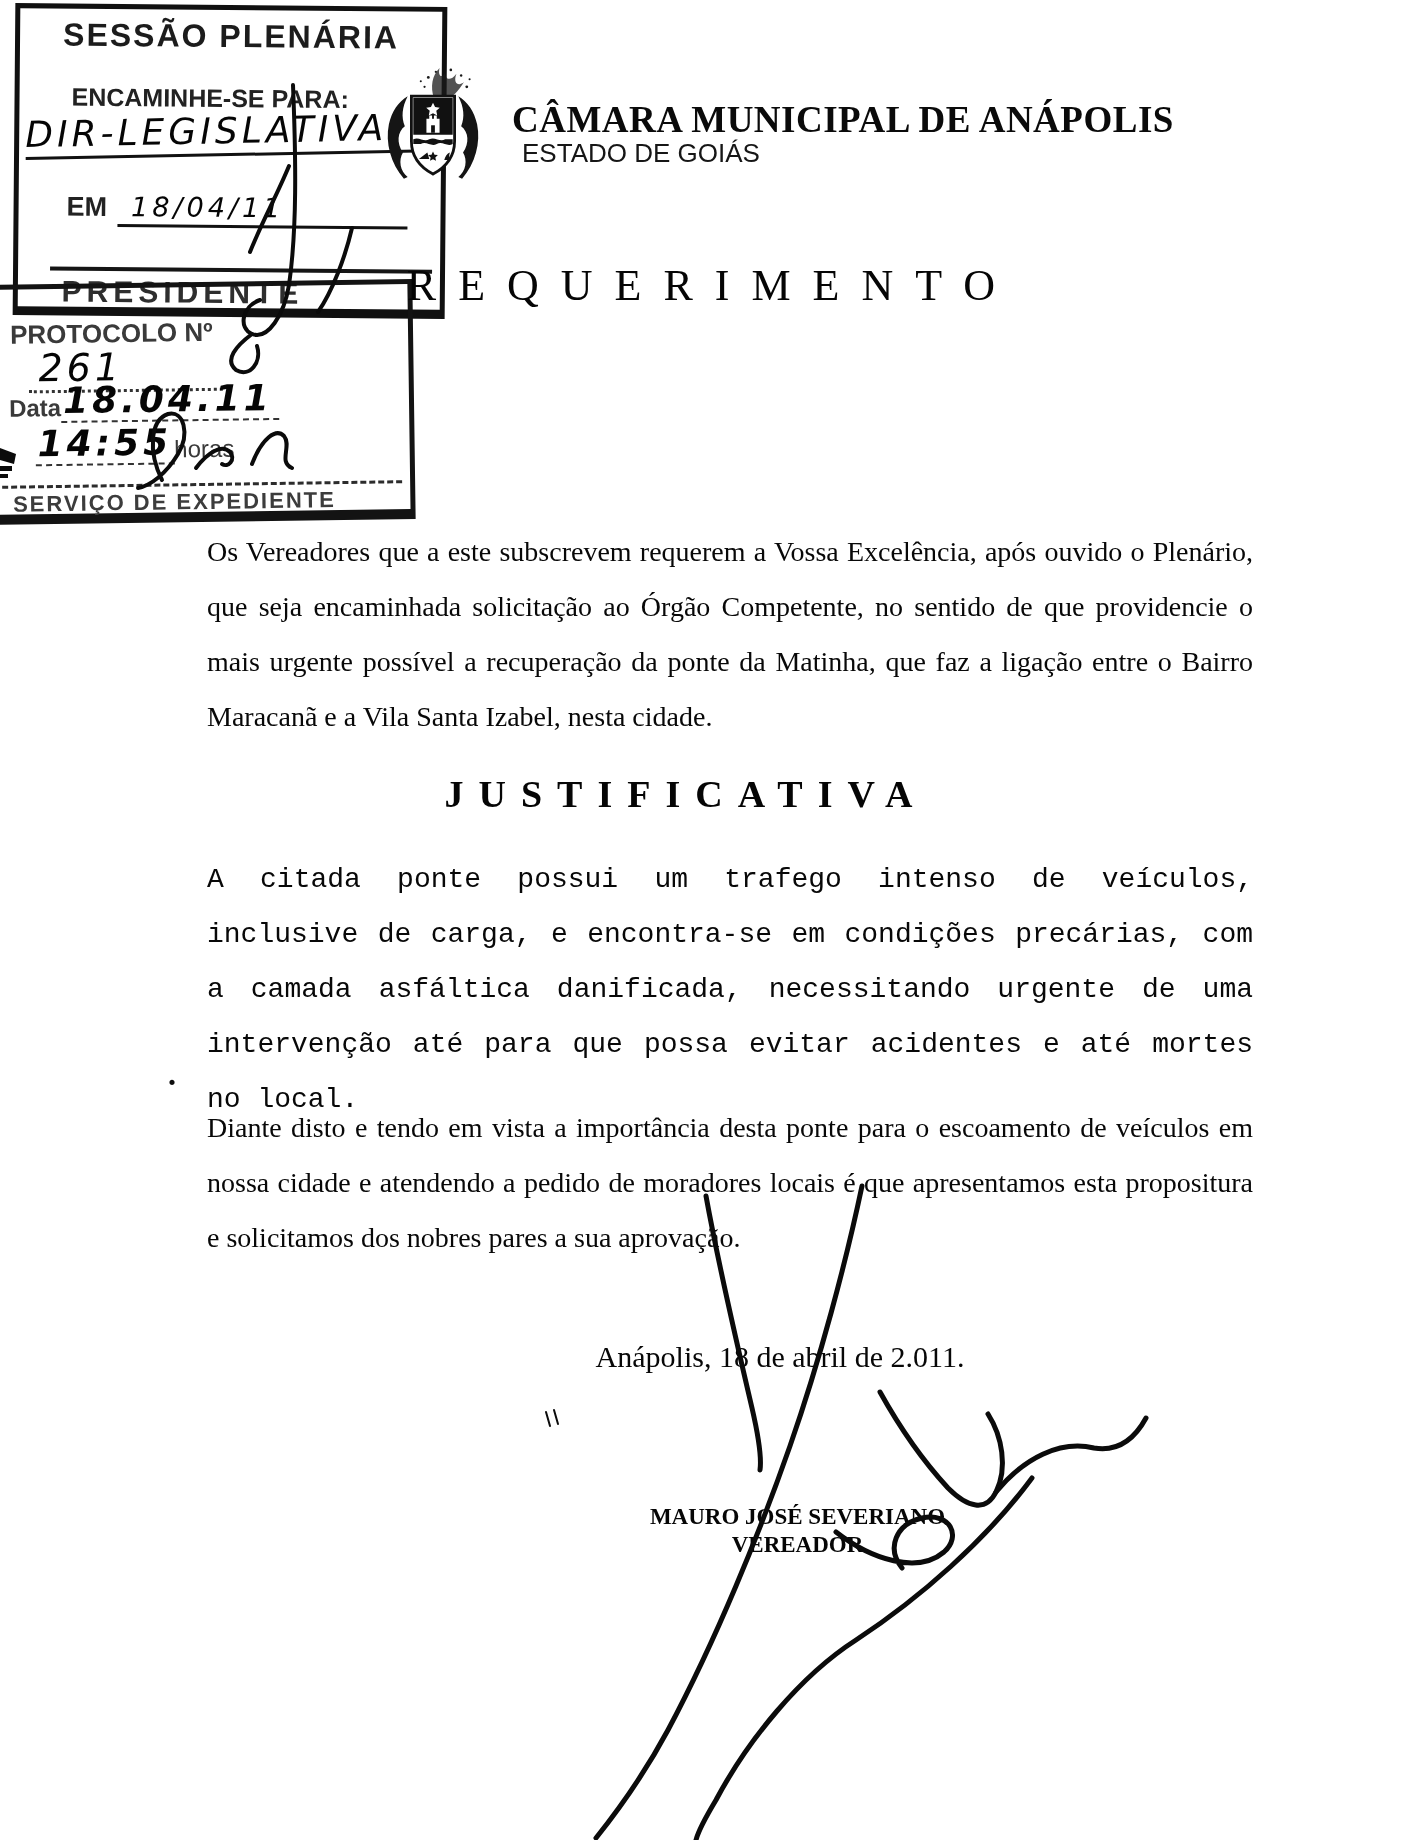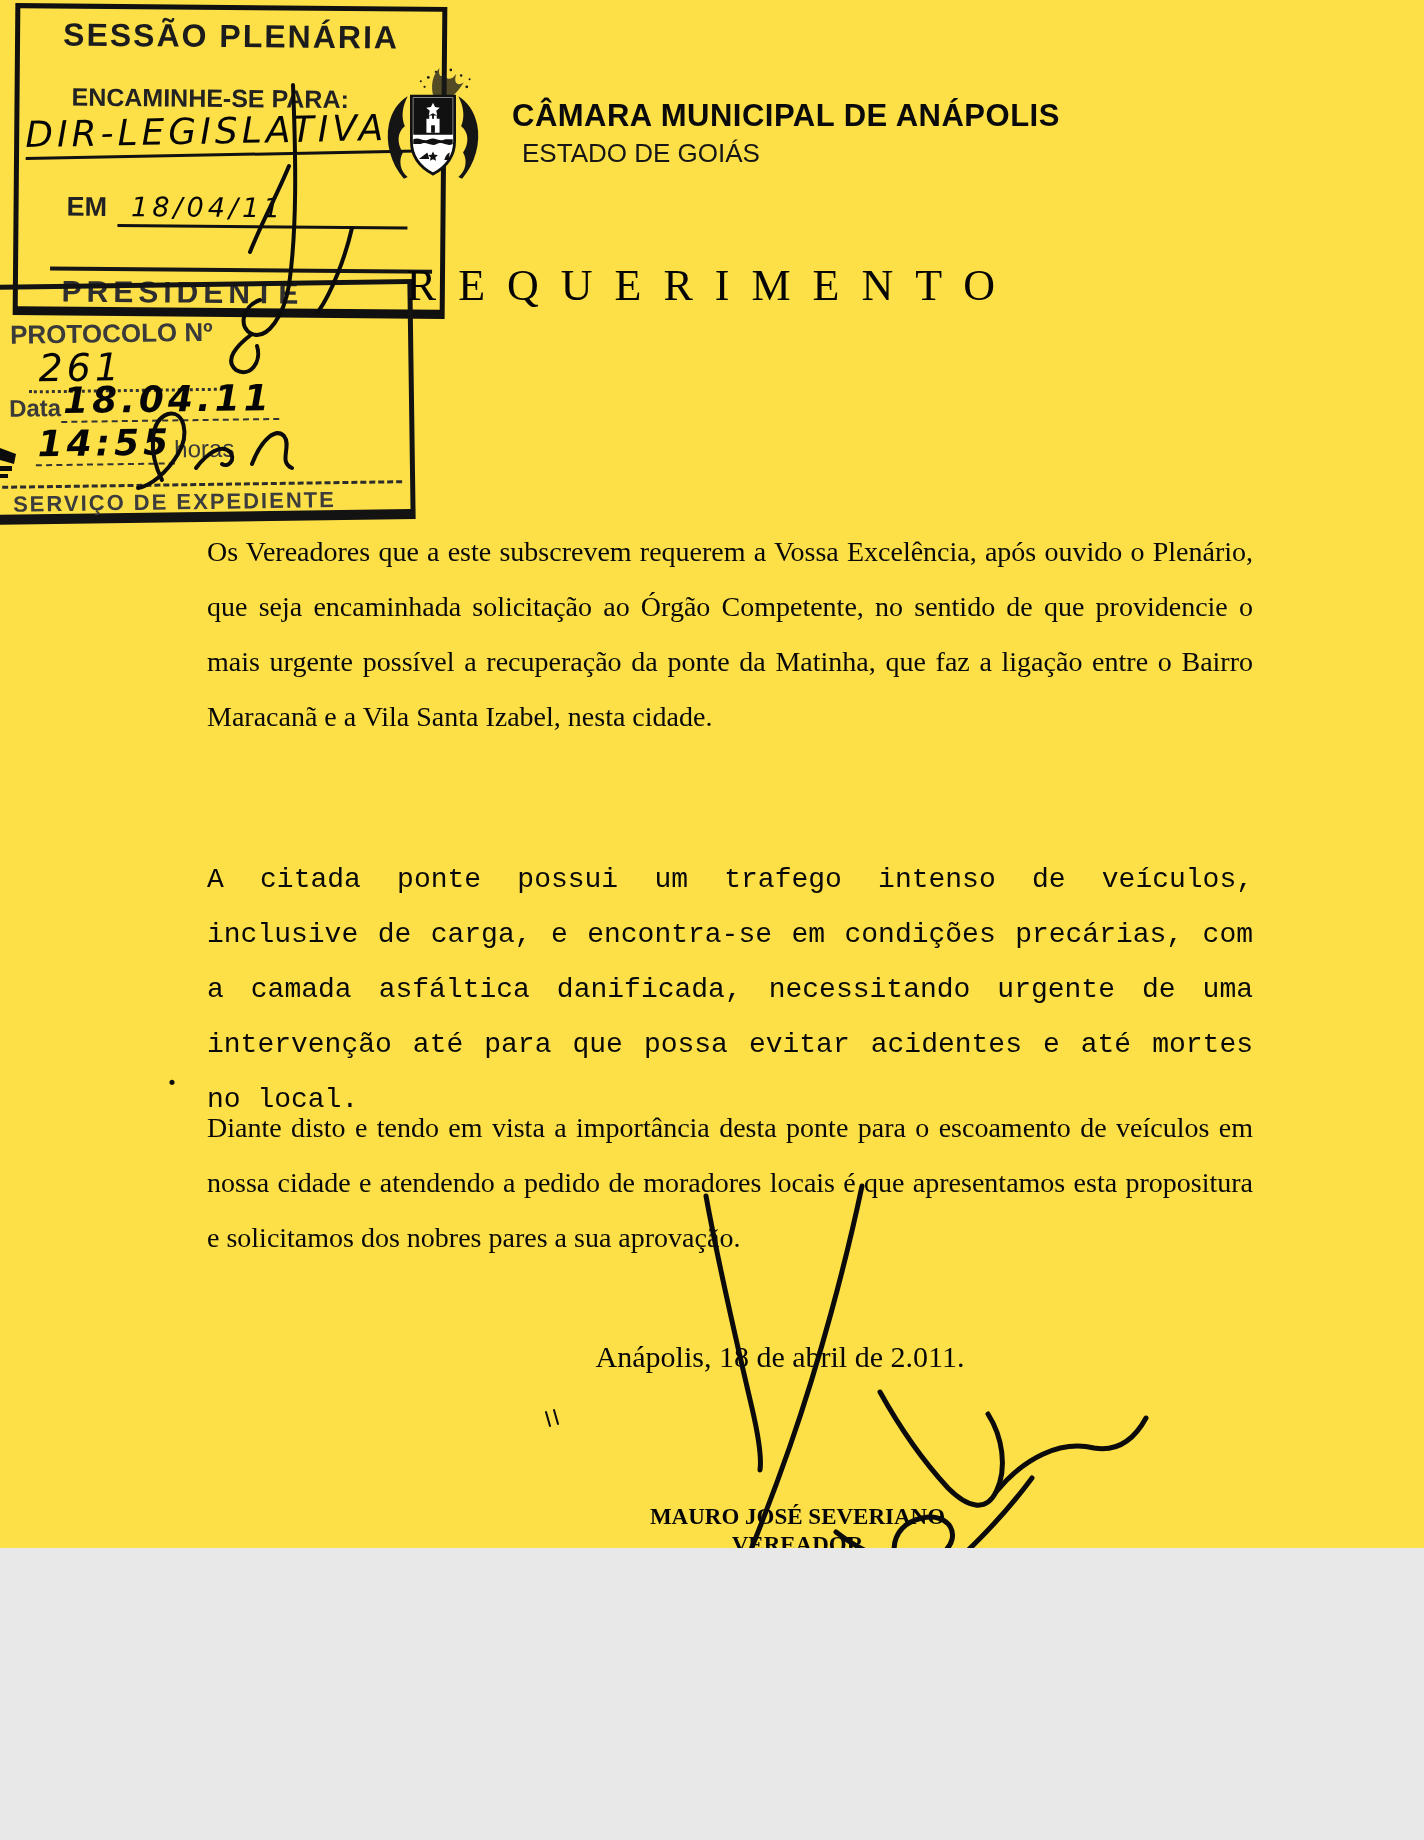--- a/index.html
+++ b/index.html
@@ -1,19 +1,19 @@
 <!DOCTYPE html>
 <html><head>
 <meta charset="utf-8">
 <style>
   html,body{margin:0;padding:0;background:#e8e8e8;}
   .page{
     position:relative;
-    width:1424px;height:1548px;
-    background:#fde047;
+    width:1424px;height:1840px;
+    background:#ffffff;
     overflow:hidden;
     font-family:"Liberation Serif", serif;
     color:#0d0d0d;
   }
   
   .stamp{position:absolute;box-sizing:border-box;}
   .stamp1{
     left:14px;top:5px;width:432px;height:312px;
     border:5px solid #101010;border-bottom-width:9px;
     transform:rotate(.5deg);
@@ -45,22 +45,22 @@
     border-bottom:3px dotted #333;font-size:38px;margin-left:18px;padding:0 4px 0 10px;transform:translateY(-4px);}
   .s2-row2{position:absolute;top:94px;left:14px;font-size:24px;font-weight:bold;color:#3a3a3a;}
   .s2-date{display:inline-block;font-size:36px;border-bottom:2px dashed #333;padding:0 6px 0 2px;transform:translateY(-3px);}
   .s2-time{display:inline-block;font-size:36px;border-bottom:2px dashed #333;margin-left:26px;padding:0 2px;transform:translateY(-3px);}
   .s2-horas{font-weight:normal;color:#3a3a3a;font-size:24px;}
   .s2-dash{position:absolute;top:196px;left:6px;width:400px;border-top:3px dashed #2c2c2c;}
   .s2-office{position:absolute;top:202px;left:0;width:86%;text-align:center;
     font-size:22px;font-weight:bold;letter-spacing:2px;color:#3c3c3c;}
   
   .emblem{position:absolute;left:372px;top:66px;}
-  .org-name{position:absolute;left:512px;top:98px;font-family:Liberation Sans, sans-serif;
-    font-size:31px;font-weight:bold;color:#0a0a0a;letter-spacing:.5px;}
+  .org-name{position:absolute;left:512px;top:98px;font-family:Liberation Serif, serif;
+    font-size:37px;font-weight:bold;color:#0a0a0a;letter-spacing:.5px;}
   .org-sub{position:absolute;left:514px;top:138px;font-family:"Liberation Sans", sans-serif;
     font-size:26px;color:#161616;margin-left:8px;}
   
   .doc-title{position:absolute;top:260px;left:0;width:1424px;text-align:center;
     font-size:44px;font-weight:normal;letter-spacing:22px;color:#050505;}
   .para{position:absolute;left:186px;width:1046px;font-size:28px;line-height:55px;
     text-align:justify;color:#080808;margin-left:21px;}
   .p1{top:524px;}
   .section-title{position:absolute;top:772px;left:186px;width:1000px;text-align:center;
     font-size:38px;font-weight:bold;letter-spacing:15px;color:#050505;}
@@ -125,20 +125,21 @@
       <path d="M50,99 l9,-7 2,7 Z" fill="#111"></path>
       <path d="M65,91 l1.6,3.4 3.6,.4 -2.7,2.5 .7,3.6 -3.2,-1.8 -3.2,1.8 .7,-3.6 -2.7,-2.5 3.6,-.4 Z" fill="#111"></path>
       <path d="M77,100 c1,-4 3,-7 6,-8 c-1,3 -1,6 0,8 Z" fill="#111"></path>
     </svg>
   </div>
   <div class="org-name">CÂMARA MUNICIPAL DE ANÁPOLIS</div>
   <div class="org-sub">ESTADO DE GOIÁS</div>
 
   <div class="doc-title">REQUERIMENTO</div>
   <div class="para p1">Os Vereadores que a este subscrevem requerem a Vossa Excelência, após ouvido o Plenário, que seja encaminhada solicitação ao Órgão Competente, no sentido de que providencie o mais urgente possível a recuperação da ponte da Matinha, que faz a ligação entre o Bairro Maracanã e a Vila Santa Izabel, nesta cidade.</div>
+  <div class="section-title">JUSTIFICATIVA</div>
   <div class="para p2">A citada ponte possui um trafego intenso de veículos, inclusive de carga, e encontra-se em condições precárias, com a camada asfáltica danificada, necessitando urgente de uma intervenção até para que possa evitar acidentes e até mortes no local.</div>
   <div class="stray-dot">.</div>
   <div class="para p3">Diante disto e tendo em vista a importância desta ponte para o escoamento de veículos em nossa cidade e atendendo a pedido de moradores locais é que apresentamos esta propositura e solicitamos dos nobres pares a sua aprovação.</div>
   <div class="dateline">Anápolis, 18 de abril de 2.011.</div>
   <div class="signer">
     <div>MAURO JOSÉ SEVERIANO</div>
     <div>VEREADOR</div>
   </div>
 
   <svg class="ink" width="1424" height="1840" viewBox="0 0 1424 1840" xmlns="http://www.w3.org/2000/svg">

